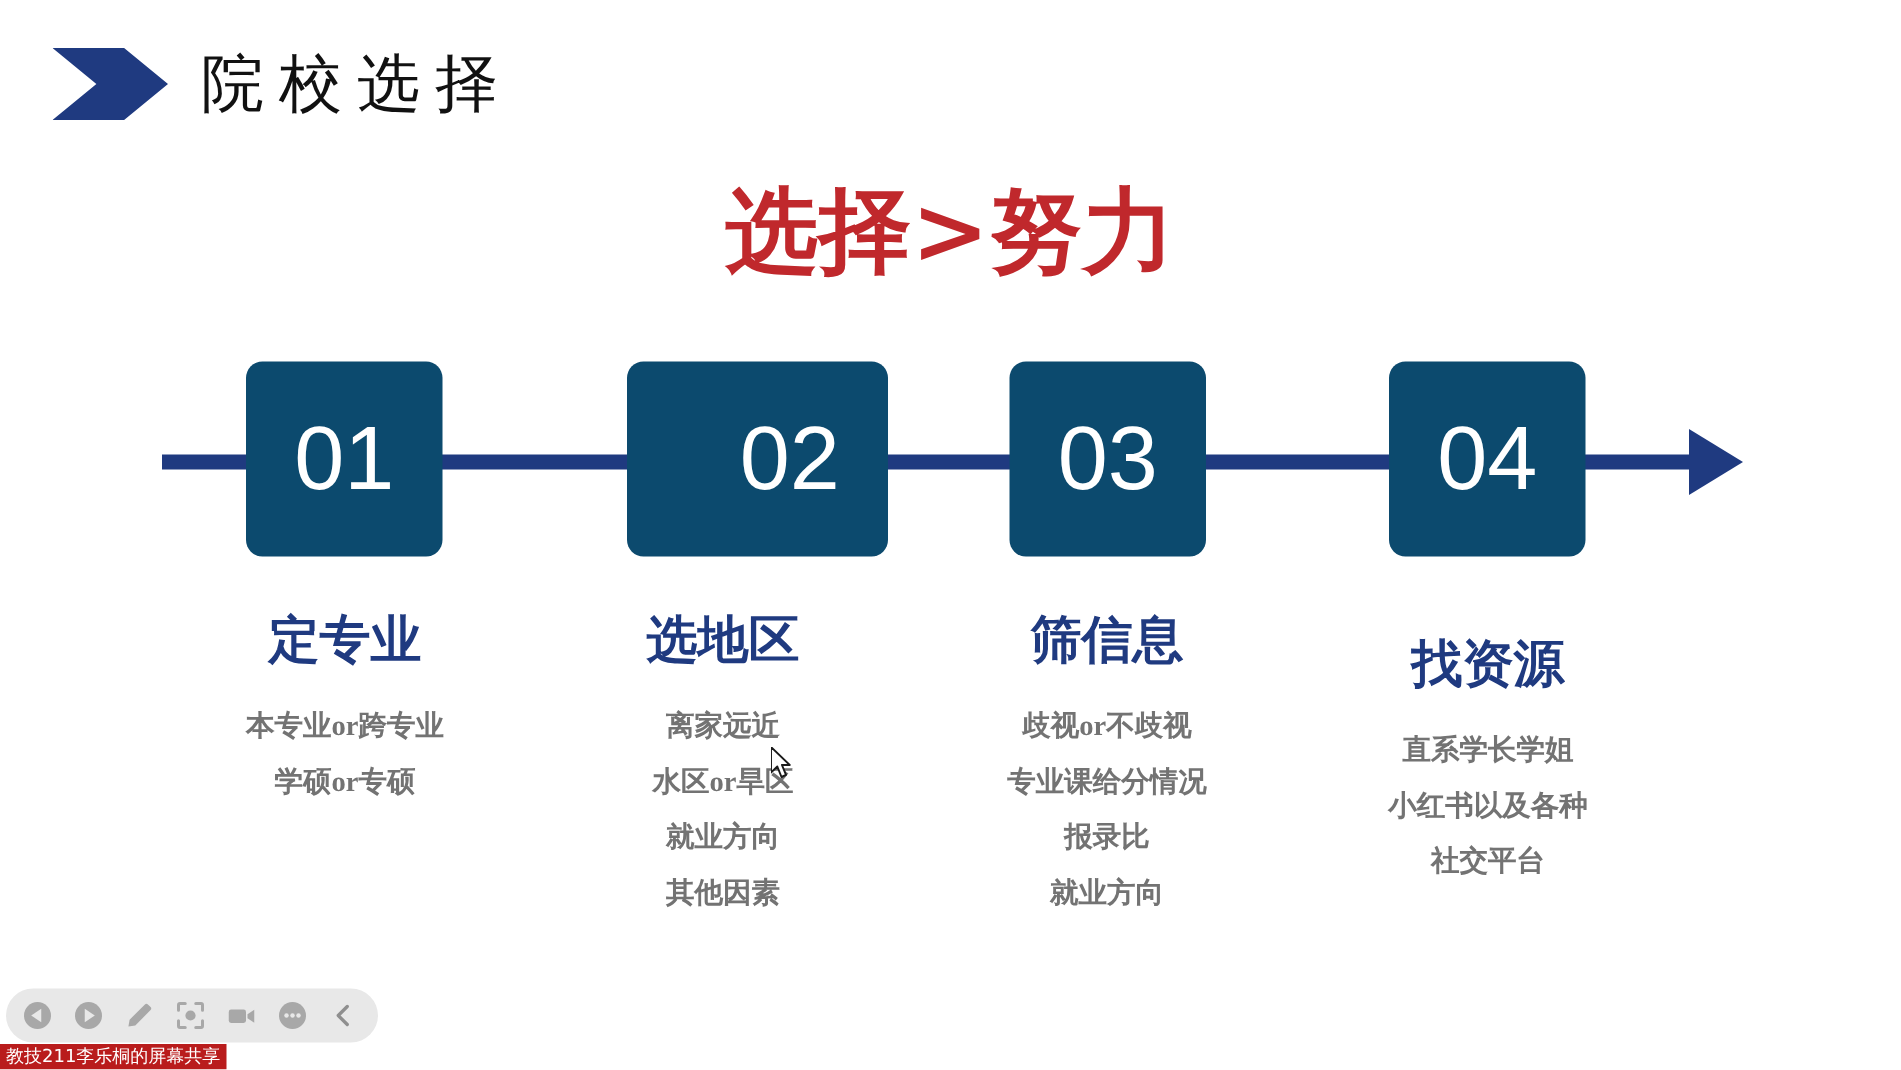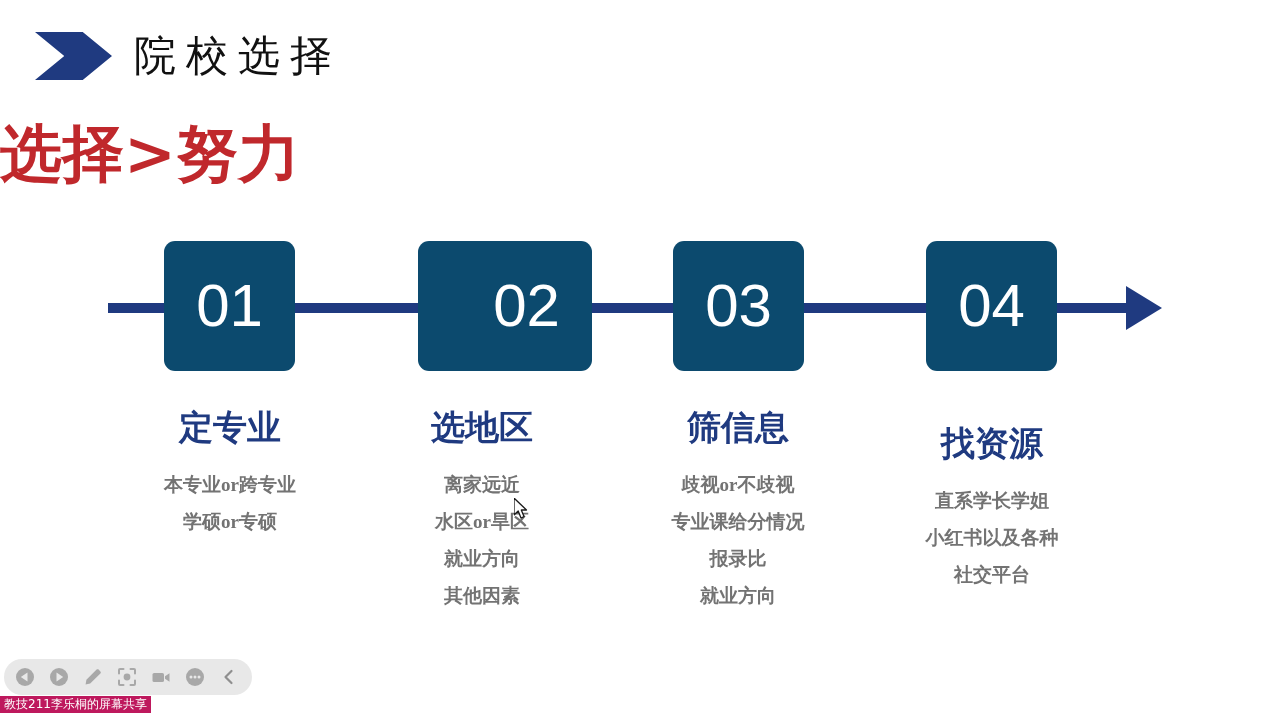--- a/index.html
+++ b/index.html
@@ -39,21 +39,21 @@
     color: #111111;
     line-height: 56px;
     white-space: nowrap;
   }
 
   
   #main-headline {
     position: absolute;
     left: 0; top: 112px;
     width: 1267px;
-    text-align: left;
+    text-align: center;
     font-family: "DejaVu Serif", "Liberation Serif", serif;
     font-weight: bold;
     font-size: 62px;
     line-height: 84px;
     color: #C0282C;
     white-space: nowrap;
   }
 
   
   #timeline {
@@ -151,21 +151,21 @@
     display: flex;
     align-items: center;
     justify-content: center;
   }
   .toolbar-btn svg { display: block; }
 
   
   #share-status-bar {
     position: absolute;
     left: 0; top: 696px;
-    background: #be185d;
+    background: #b91c1c;
     color: #ffffff;
     font-family: "DejaVu Sans", "Liberation Sans", sans-serif;
     font-size: 12px;
     line-height: 17px;
     padding: 0 4px;
     white-space: nowrap;
   }
 </style>
 </head>
 <body>

